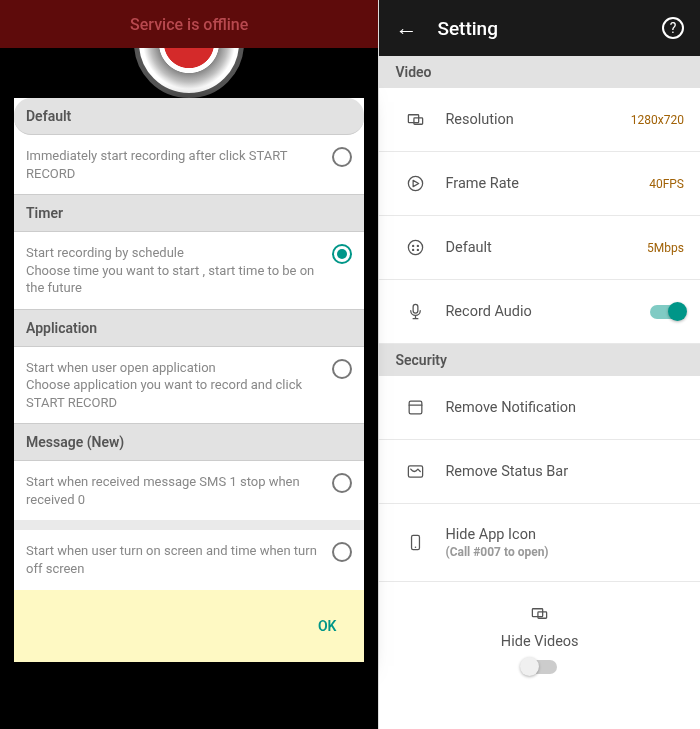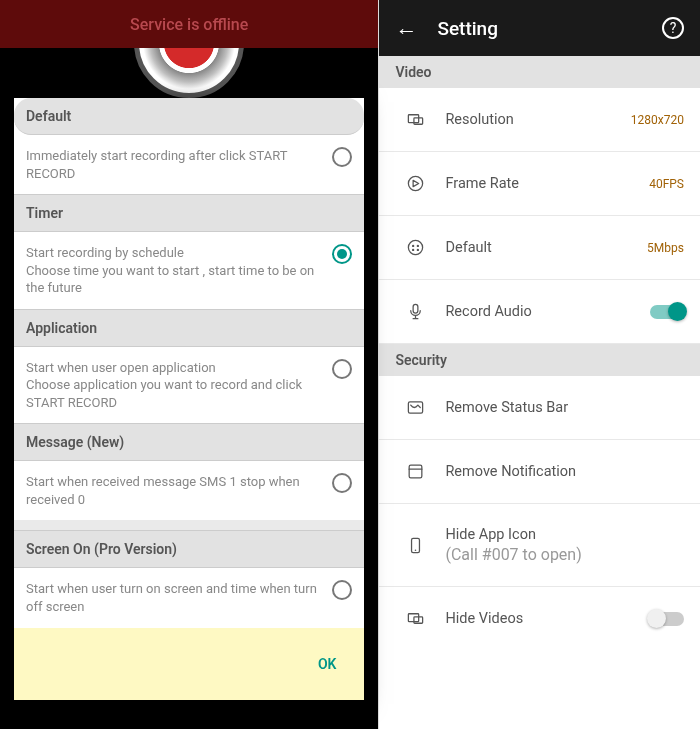--- a/index.html
+++ b/index.html
@@ -25,25 +25,25 @@
   .dialog-sep { height: 10px; background: #eaeaea; }
   .dialog-footer { background: #fef9c3; padding: 28px; text-align: right; color: #009688; font-size: 14px; font-weight: 600; cursor: pointer; }
 
   
   .r-header { background: #1a1a1a; height: 56px; display: flex; align-items: center; padding: 0 16px; gap: 20px; }
   .r-header .title { color: #fff; font-size: 19px; font-weight: 500; flex: 1; }
   .back-icon { color: #fff; font-size: 22px; cursor: pointer; }
   .help-icon { width: 22px; height: 22px; border: 2px solid #fff; border-radius: 50%; color: #fff; display: flex; align-items: center; justify-content: center; font-size: 14px; cursor: pointer; }
   .r-section-h { background: #e2e2e2; padding: 8px 16px; font-size: 14px; font-weight: 600; color: #555; }
   .r-item { display: flex; align-items: center; padding: 22px 16px; border-bottom: 1px solid #e8e8e8; gap: 10px; }
-  .r-item:last-child { border-bottom: none; }
+  .r-item:last-child { border-bottom: none; flex-direction: column; }
   .r-icon { width: 40px; color: #555; font-size: 17px; display: flex; justify-content: center; }
   .r-icon svg { width: 19px; height: 19px; }
   .r-label { flex: 1; color: #555; font-size: 14.5px; }
-  .r-sublabel { color: #999; font-size: 16px; margin-top: 2px; }
+  .r-sublabel { color: #999; font-size: 12px; margin-top: 2px; font-weight: bold; }
   .r-value { color: #a16207; font-size: 12px; }
   .toggle { width: 34px; height: 14px; border-radius: 7px; position: relative; }
   .toggle::after { content: ""; position: absolute; width: 19px; height: 19px; border-radius: 50%; top: -3px; box-shadow: 0 1px 3px rgba(0,0,0,0.3); }
   .toggle.on { background: #80cbc4; }
   .toggle.on::after { background: #009688; right: -3px; }
   .toggle.off { background: #ccc; }
   .toggle.off::after { background: #f0f0f0; left: -3px; }
 </style>
 </head>
 <body>
@@ -75,21 +75,20 @@
             <div class="option-text" style="white-space: pre-line;">Start when user open application
 Choose application you want to record and click START RECORD</div>
             <div class="radio"></div>
           </div>
           <div class="section-h">Message (New)</div>
           <div class="option">
             <div class="option-text" style="white-space: pre-line;">Start when received message SMS 1 stop when received 0</div>
             <div class="radio"></div>
           </div>
           <div class="dialog-sep"></div>
-          <div class="section-h">Screen On (Pro Version)</div>
           <div class="option">
             <div class="option-text" style="white-space: pre-line;">Start when user turn on screen and time when turn off screen</div>
             <div class="radio"></div>
           </div>
         </div>
       <div class="dialog-footer">OK</div>
     </div>
   </div>
 
   <div class="right">
@@ -148,37 +147,37 @@
           </div>
           <div style="flex: 1 1 0%;">
             <div class="r-label">Record Audio</div>
           </div>
           <div class="toggle on"></div>
         </div>
         <div class="r-section-h">Security</div>
         <div class="r-item">
           <div class="r-icon">
             <svg viewBox="0 0 24 24">
+              <rect x="4" y="4" width="16" height="16" rx="2" stroke="currentColor" stroke-width="1.6" fill="none" stroke-linecap="round" stroke-linejoin="round"></rect>
+              <line x1="4" y1="9" x2="20" y2="9" stroke="currentColor" stroke-width="1.6" fill="none" stroke-linecap="round" stroke-linejoin="round"></line>
+            </svg>
+          </div>
+          <div style="flex: 1 1 0%;">
+            <div class="r-label">Remove Notification</div>
+          </div>
+        </div>
+        <div class="r-item">
+          <div class="r-icon">
+            <svg viewBox="0 0 24 24">
               <rect x="3" y="5" width="18" height="14" rx="2" stroke="currentColor" stroke-width="1.6" fill="none" stroke-linecap="round" stroke-linejoin="round"></rect>
               <path d="M6 9c3 4 6 4 9 0l3 3" stroke="currentColor" stroke-width="1.6" fill="none" stroke-linecap="round" stroke-linejoin="round"></path>
             </svg>
           </div>
           <div style="flex: 1 1 0%;">
             <div class="r-label">Remove Status Bar</div>
-          </div>
-        </div>
-        <div class="r-item">
-          <div class="r-icon">
-            <svg viewBox="0 0 24 24">
-              <rect x="4" y="4" width="16" height="16" rx="2" stroke="currentColor" stroke-width="1.6" fill="none" stroke-linecap="round" stroke-linejoin="round"></rect>
-              <line x1="4" y1="9" x2="20" y2="9" stroke="currentColor" stroke-width="1.6" fill="none" stroke-linecap="round" stroke-linejoin="round"></line>
-            </svg>
-          </div>
-          <div style="flex: 1 1 0%;">
-            <div class="r-label">Remove Notification</div>
           </div>
         </div>
         <div class="r-item">
           <div class="r-icon">
             <svg viewBox="0 0 24 24">
               <rect x="7" y="3" width="10" height="18" rx="2" stroke="currentColor" stroke-width="1.6" fill="none" stroke-linecap="round" stroke-linejoin="round"></rect>
               <circle cx="12" cy="18" r="1" fill="currentColor"></circle>
             </svg>
           </div>
           <div style="flex: 1 1 0%;">

